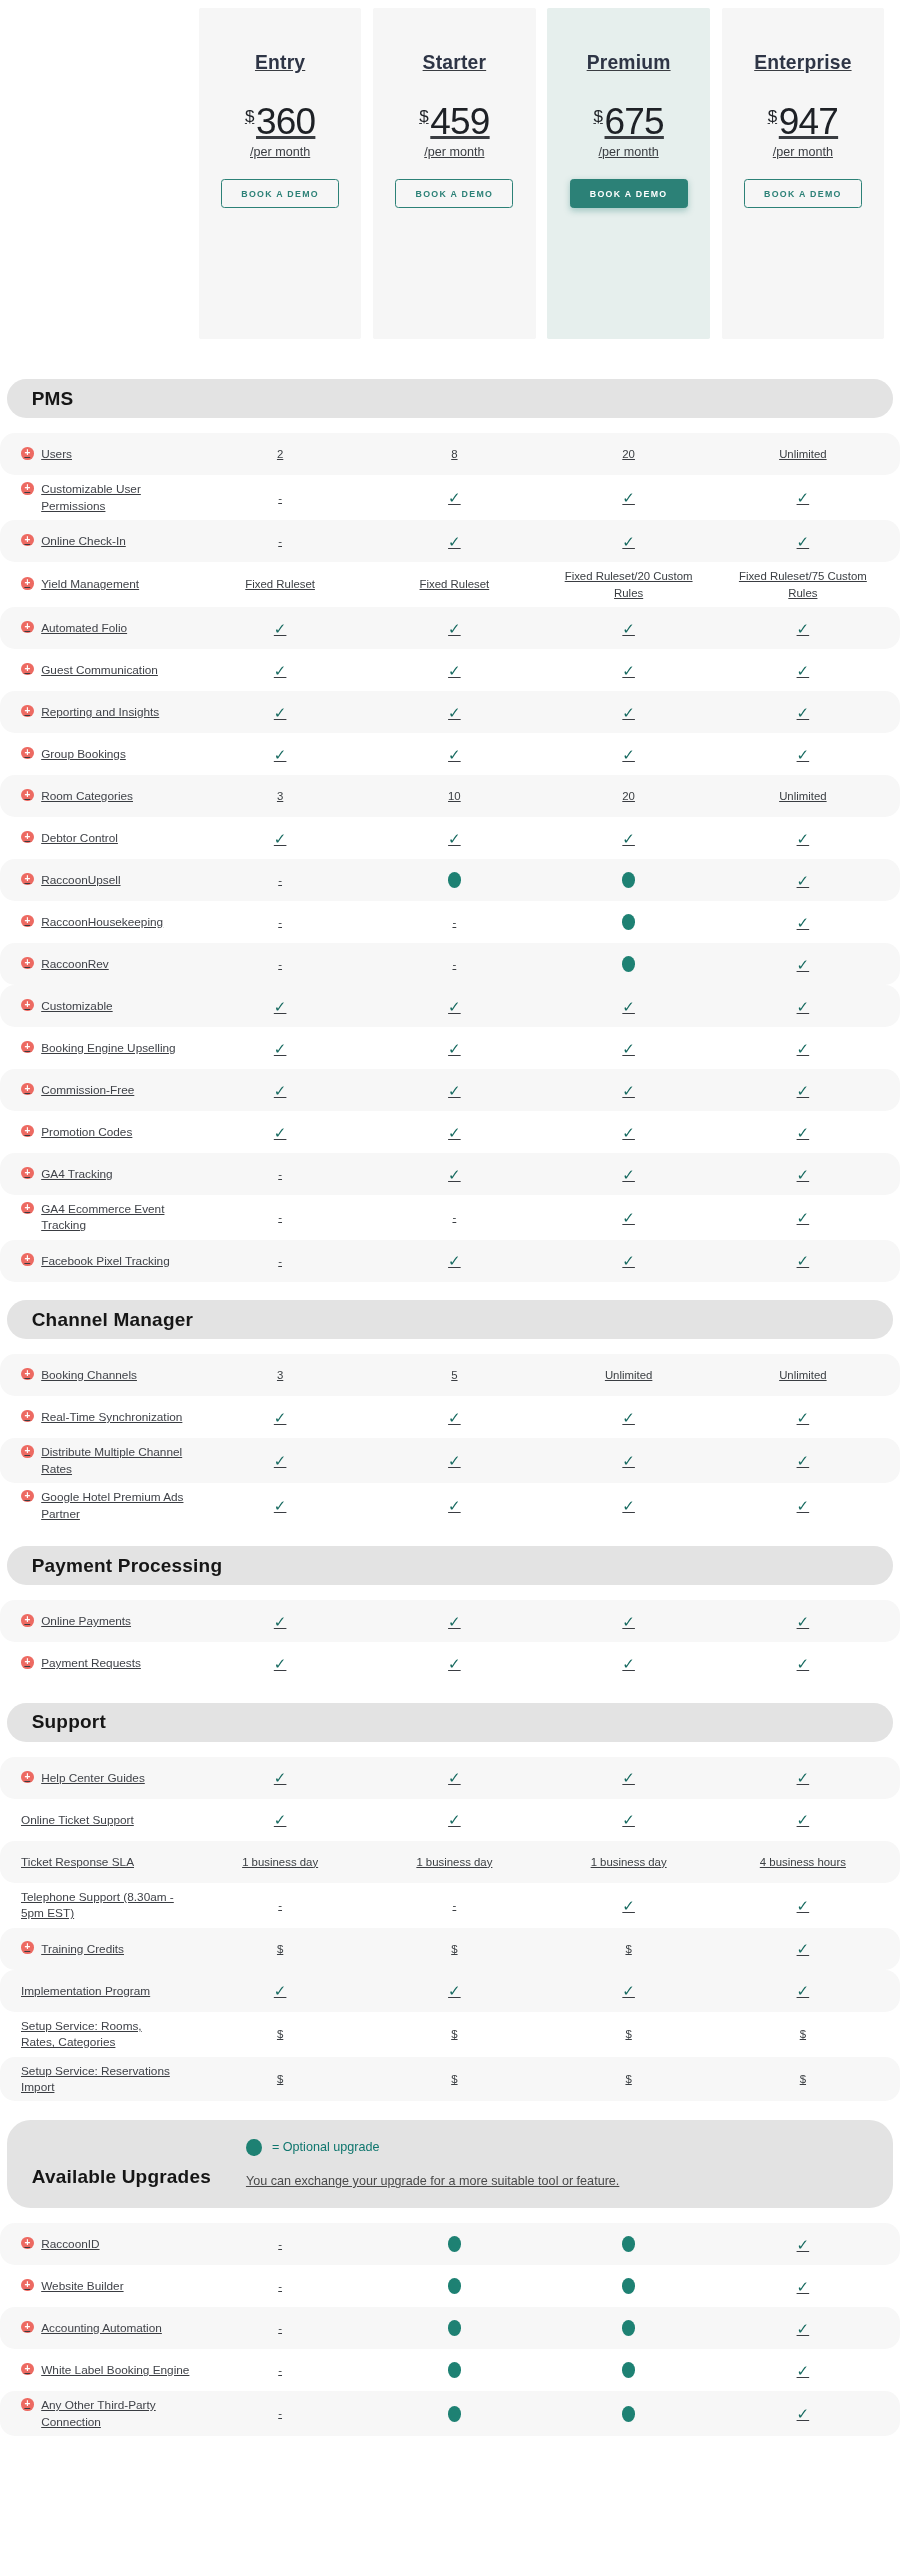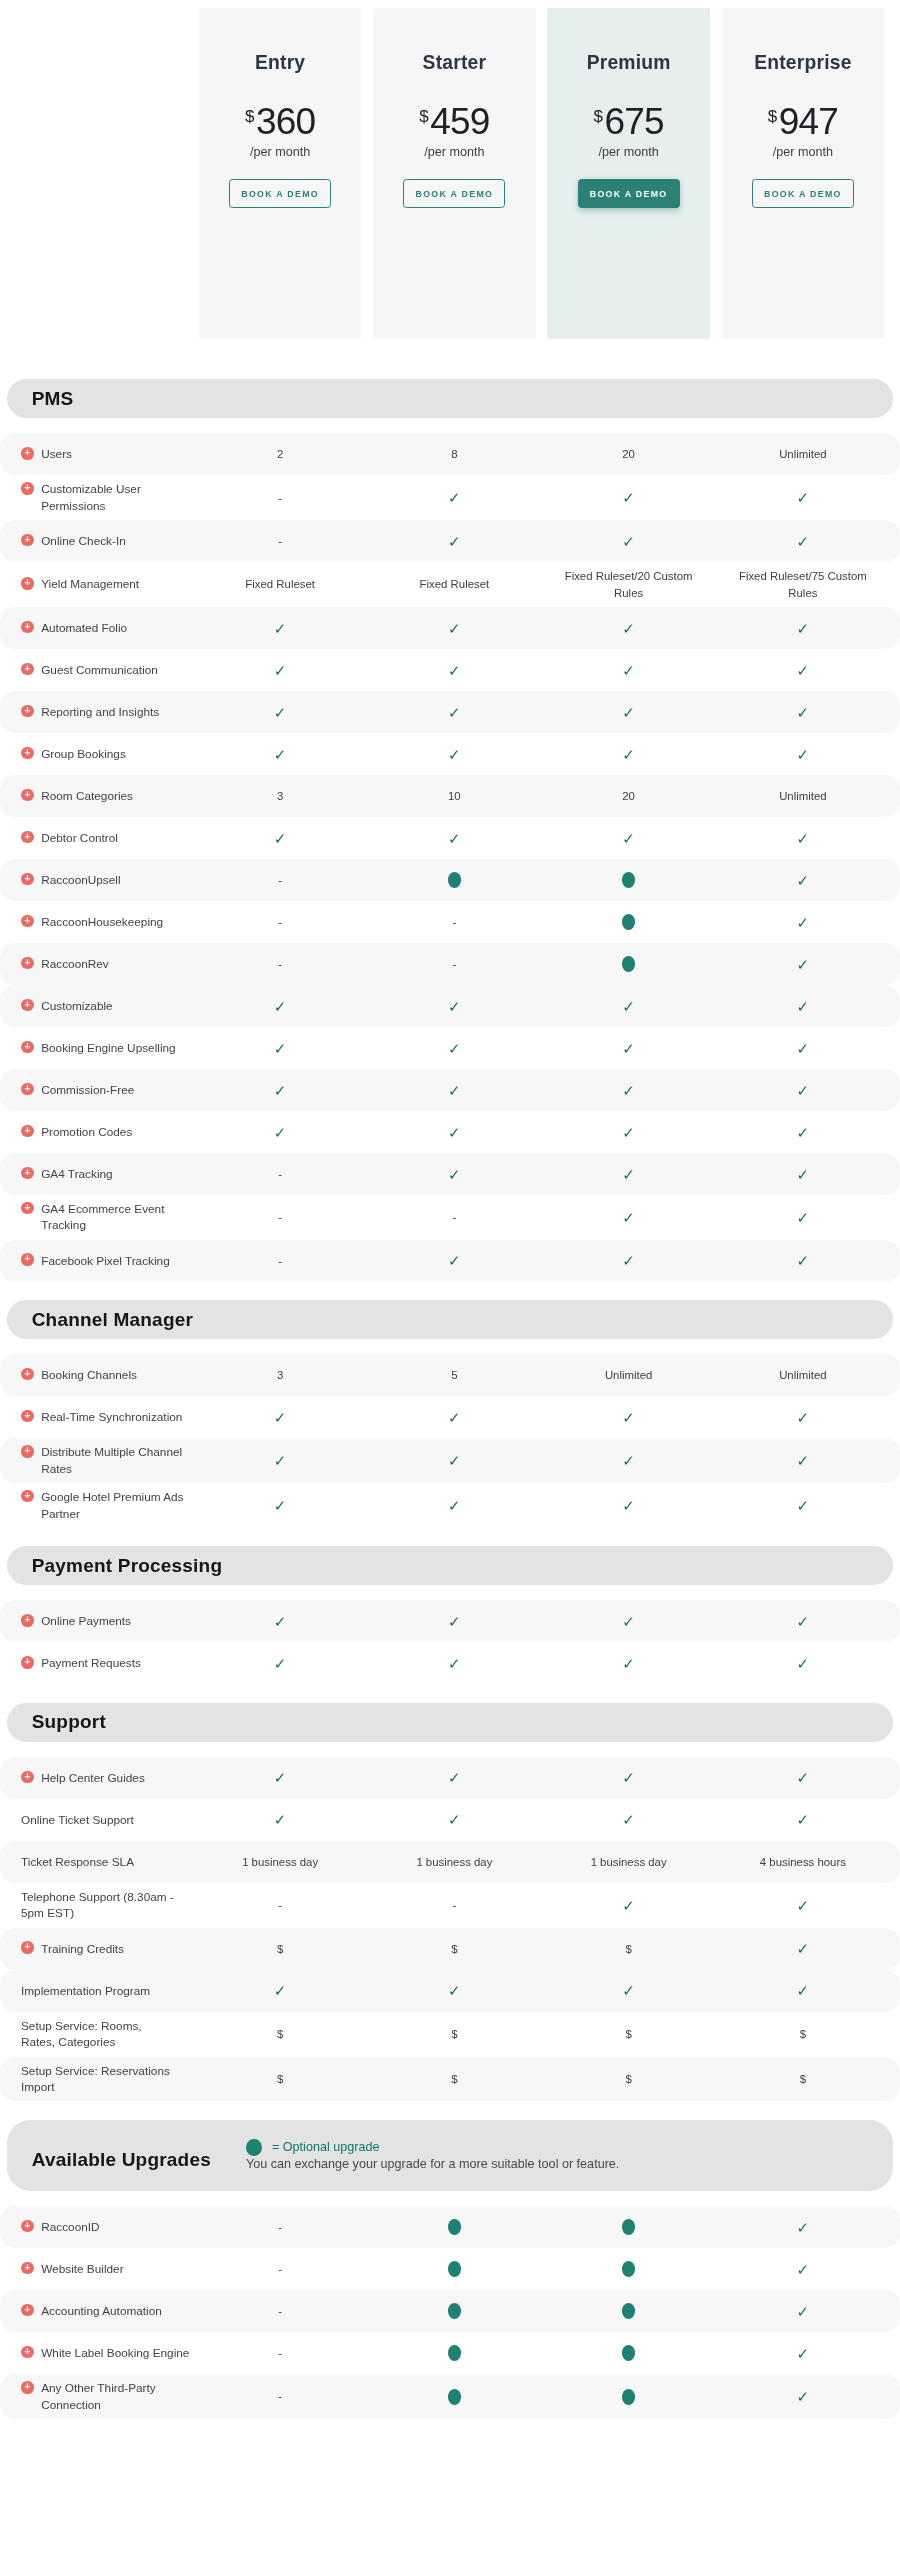--- a/index.html
+++ b/index.html
@@ -1,43 +1,43 @@
 <!DOCTYPE html>
 <html style="font-size:13.5px"><head>
 <meta charset="utf-8">
 <style>
   html,body{margin:0;padding:0;background:#ffffff;}
   body{width:900px;font-family:"Liberation Sans",sans-serif;-webkit-font-smoothing:antialiased;color:#3a3d42;}
   .page{width:900px;}
 
   
-  .cols{display:grid;grid-template-columns:193px 1fr 1fr 1fr 1fr;padding-right:10px;box-sizing:border-box;}
+  .cols{display:grid;grid-template-columns:193px 1fr 1fr 1fr 1fr;padding-right:10px;box-sizing:border-box;text-decoration:underline;}
 
   
   .pricing-header{padding-top:8.4px;}
   .plan-card{margin:0 5.9px;height:331px;background:#f6f6f6;border-radius:1.7px;text-align:center;box-sizing:border-box;padding-top:44px;}
   .plan-card.highlight{background:#e6efed;}
   .plan-name{font-size:19.3px;font-weight:700;color:#2e3546;letter-spacing:0.2px;}
   .price-wrap{margin-top:29px;display:flex;justify-content:center;align-items:flex-start;line-height:1;}
   .price-currency{font-size:17px;font-weight:400;color:#1e2126;margin-top:4.2px;margin-right:1.7px;}
   .price-amount{font-size:37px;font-weight:300;color:#1e2126;letter-spacing:-0.8px;}
   .price-period{margin-top:5px;font-size:12.6px;color:#3a3d42;}
-  .demo-btn{margin-top:20px;display:inline-block;width:102px;padding:8.4px 0;border:0.8px solid #2c8177;border-radius:3.4px;background:transparent;color:#2c8177;font-family:"Liberation Sans",sans-serif;font-size:8.8px;font-weight:700;letter-spacing:1.3px;cursor:pointer;}
+  .demo-btn{margin-top:20px;display:inline-block;width:118px;padding:8.4px 0;border:0.8px solid #2c8177;border-radius:3.4px;background:transparent;color:#2c8177;font-family:"Liberation Sans",sans-serif;font-size:8.8px;font-weight:700;letter-spacing:1.3px;cursor:pointer;}
   .demo-btn.filled{background:#2c8177;color:#ffffff;box-shadow:0 2.5px 6.7px rgba(44,129,119,.35);}
 
   
   .section-bar{margin:18.5px 6.7px 15px 6.7px;background:#e3e3e3;border-radius:19.3px;min-height:39px;display:flex;align-items:center;padding:0 25px;box-sizing:border-box;}
   .section-bar.first{margin-top:40px;}
   .section-bar.tall{align-items:flex-end;padding:17px 25px 20px 25px;border-radius:23.6px;}
   .section-title{font-size:19px;font-weight:700;color:#161616;letter-spacing:0.2px;white-space:nowrap;}
   .legend{margin-left:35px;padding-top:1.7px;}
   .legend-line{display:flex;align-items:center;}
   .legend-dot{width:16px;height:17.7px;border-radius:50%;background:#1e8173;margin-right:10px;flex:none;}
   .legend-label{font-size:12.6px;color:#0f766e;}
-  .legend-note{margin-top:1px;font-size:12.6px;color:#4a4a4a;}
+  .legend-note{margin-top:18px;font-size:12.6px;color:#4a4a4a;text-decoration:underline;}
 
   
   .row{min-height:42px;align-items:center;margin:0;border-radius:15px;padding-top:5.9px;padding-bottom:5.9px;}
   .row.band{background:#f7f7f7;}
   .label-cell{display:flex;align-items:flex-start;padding-left:21px;box-sizing:border-box;}
   .info-icon{flex:none;width:12.6px;height:12.6px;border-radius:50%;background:#ed6a62;color:#ffffff;font-size:10px;font-weight:700;line-height:12.6px;text-align:center;margin-right:7.6px;margin-top:0.8px;cursor:pointer;}
   .feature-label{font-size:11.8px;color:#404349;line-height:1.4;max-width:156px;}
   .cell{display:flex;align-items:center;justify-content:center;text-align:center;}
   .check{color:#176a60;font-size:15px;font-weight:400;line-height:1;}
   .dot{width:13.5px;height:16px;border-radius:50%;background:#1e8173;}

